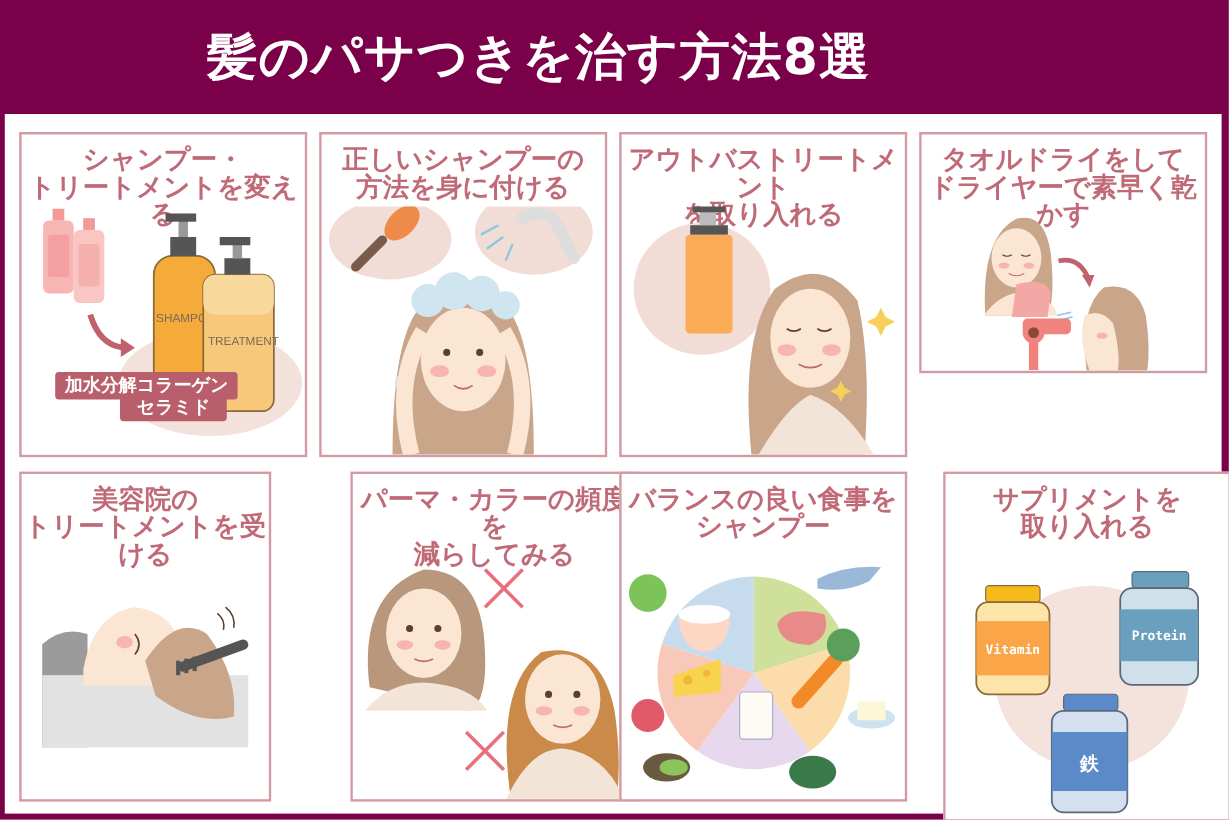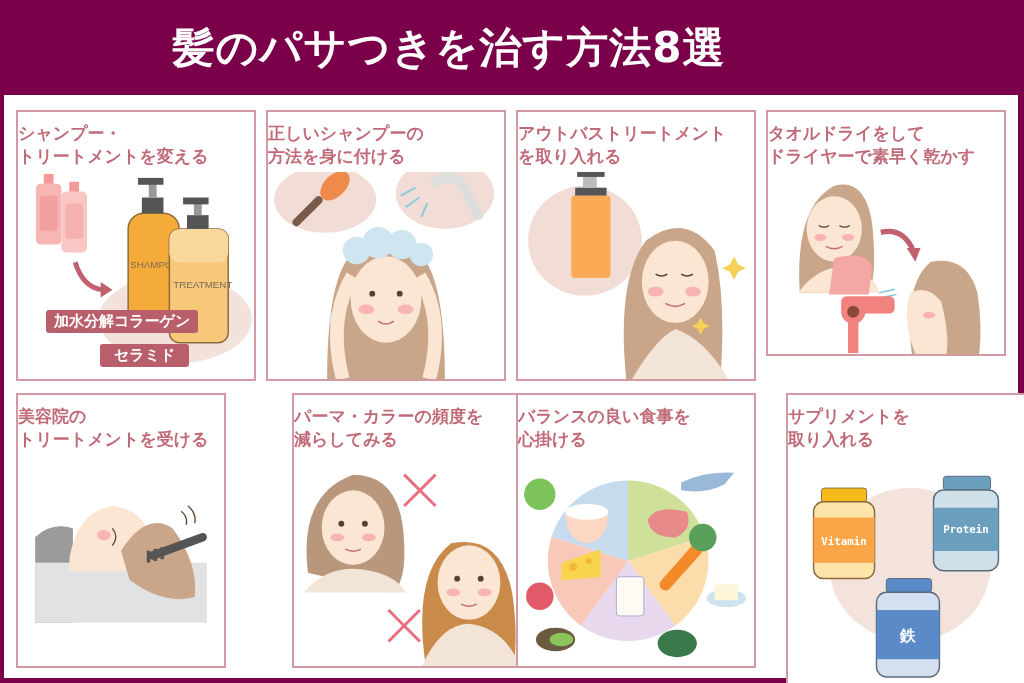--- a/index.html
+++ b/index.html
@@ -2,21 +2,21 @@
 <html><head>
 <meta charset="utf-8">
 <style>
   * { box-sizing: border-box; margin: 0; padding: 0; }
   html, body { width: 1024px; height: 683px; overflow: hidden; }
   body { background: #7b004a; font-family: "DejaVu Sans", "Liberation Sans", sans-serif; position: relative; }
   .header { position: absolute; left: 0; top: 0; width: 898px; height: 95px; display: flex; align-items: center; justify-content: center; border-radius: 22px; }
   .title { color: #ffffff; font-size: 42px; font-weight: bold; letter-spacing: 1px; }
   .panel { position: absolute; left: 4px; top: 95px; width: 1014px; height: 583px; background: #ffffff; }
   .card { position: absolute; border: 2px solid #d39aa3; background: #fff; overflow: hidden; }
-  .card-title { position: absolute; left: 0; right: 0; top: 10px; text-align: left; color: #c06a78; font-weight: bold; font-size: 17px; line-height: 23px; white-space: pre-line; }
+  .card-title { position: absolute; left: 0; right: 0; top: 10px; text-align: center; color: #c06a78; font-weight: bold; font-size: 22px; line-height: 23px; white-space: pre-line; }
   .illus { position: absolute; left: 0; right: 0; top: 60px; bottom: 0; }
   .illus svg { width: 100%; height: 100%; display: block; }
   .tag { position: absolute; background: #b85f6b; color: #fff; font-size: 15px; font-weight: bold; padding: 2px 8px; border-radius: 3px; white-space: nowrap; }
 </style>
 </head>
 <body>
 
 <div class="header">
   <div class="title">髪のパサつきを治す方法8選</div>
 </div>
@@ -47,21 +47,21 @@
 
         <rect x="154" y="58" width="60" height="116" rx="10" fill="#f7c77a" stroke="#8a6a3a" stroke-width="1.5"></rect>
         <rect x="154" y="58" width="60" height="34" rx="10" fill="#f9d89c"></rect>
         <rect x="172" y="44" width="22" height="14" fill="#555"></rect>
         <rect x="179" y="32" width="8" height="12" fill="#999"></rect>
         <rect x="168" y="26" width="26" height="7" fill="#555"></rect>
         <text x="158" y="118" font-size="10" fill="#7a6a5a" font-family="Liberation Sans, sans-serif">TREATMENT</text>
       </svg>
     </div>
     <div class="tag" style="left:28px; top:198px;">加水分解コラーゲン</div>
-    <div class="tag" style="left:82px; top:232px; padding:2px 14px;">セラミド</div>
+    <div class="tag" style="left:82px; top:216px; padding:2px 14px;">セラミド</div>
   </div>
 
   <div class="card" style="left:262px; top:15px; width:240px; height:271px;">
     <div class="card-title">正しいシャンプーの
 方法を身に付ける</div>
     <div class="illus">
       <svg viewBox="0 0 240 211">
         <ellipse cx="58" cy="28" rx="52" ry="34" fill="#f2dcd6"></ellipse>
         <ellipse cx="180" cy="22" rx="50" ry="36" fill="#f2dcd6"></ellipse>
         <rect x="20" y="36" width="40" height="8" rx="4" fill="#7a5a48" transform="rotate(-45 40 40)"></rect>
@@ -108,21 +108,21 @@
         <ellipse cx="178" cy="122" rx="8" ry="5" fill="#f7b4b0"></ellipse>
         <path d="M140 104 Q146 108 152 104 M166 104 Q172 108 178 104" stroke="#5a4030" stroke-width="1.5" fill="none"></path>
         <path d="M150 134 Q160 140 170 134" stroke="#c06a78" stroke-width="1.5" fill="none"></path>
         <path d="M116 211 Q140 170 160 160 Q190 170 214 211 Z" fill="#f3e4d8"></path>
         <path d="M220 86 l4 8 8 4 -8 4 -4 8 -4 -8 -8 -4 8 -4 z" fill="#f7d05a"></path>
         <path d="M186 148 l3 6 6 3 -6 3 -3 6 -3 -6 -6 -3 6 -3 z" fill="#f7d05a"></path>
       </svg>
     </div>
   </div>
 
-  <div class="card" style="left:762px; top:15px; width:240px; height:246px;padding-left:31px;">
+  <div class="card" style="left:762px; top:15px; width:240px; height:201px;padding-left:31px;">
     <div class="card-title">タオルドライをして
 ドライヤーで素早く乾かす</div>
     <div class="illus">
       <svg viewBox="0 0 240 211">
         <path d="M20 140 Q14 40 60 16 Q96 6 104 60 Q110 120 100 140 Z" fill="#c9a58a"></path>
         <ellipse cx="60" cy="66" rx="32" ry="38" fill="#fbe5d3"></ellipse>
         <ellipse cx="44" cy="76" rx="7" ry="4" fill="#f7b4b0"></ellipse>
           <ellipse cx="76" cy="76" rx="7" ry="4" fill="#f7b4b0"></ellipse>
         <path d="M42 62 Q48 66 54 62 M66 62 Q72 66 78 62" stroke="#5a4030" stroke-width="1.5" fill="none"></path>
         <path d="M50 86 Q60 92 70 86" stroke="#c06a78" stroke-width="1.5" fill="none"></path>
@@ -195,21 +195,21 @@
         <g stroke="#e8707e" stroke-width="3">
             <line x1="96" y1="158" x2="128" y2="190"></line>
             <line x1="128" y1="158" x2="96" y2="190"></line>
           </g>
       </svg>
     </div>
   </div>
 
   <div class="card" style="left:512px; top:298px; width:240px; height:275px;">
     <div class="card-title">バランスの良い食事を
-心掛ける</div>
+シャンプー</div>
     <div class="illus">
       <svg viewBox="0 0 240 215">
         <g transform="translate(112,108)">
           <path d="M0 0 L0 -82 A82 82 0 0 1 78 -25 Z" fill="#cfe09a"></path>
           <path d="M0 0 L78 -25 A82 82 0 0 1 48 66 Z" fill="#fbdcaa"></path>
           <path d="M0 0 L48 66 A82 82 0 0 1 -48 66 Z" fill="#e8d8ee"></path>
           <path d="M0 0 L-48 66 A82 82 0 0 1 -78 -25 Z" fill="#f8c8b8"></path>
           <path d="M0 0 L-78 -25 A82 82 0 0 1 0 -82 Z" fill="#c6dcee"></path>
         </g>
         <path d="M48 60 Q50 88 70 90 Q90 88 92 60 Z" fill="#fbd7c4"></path>

